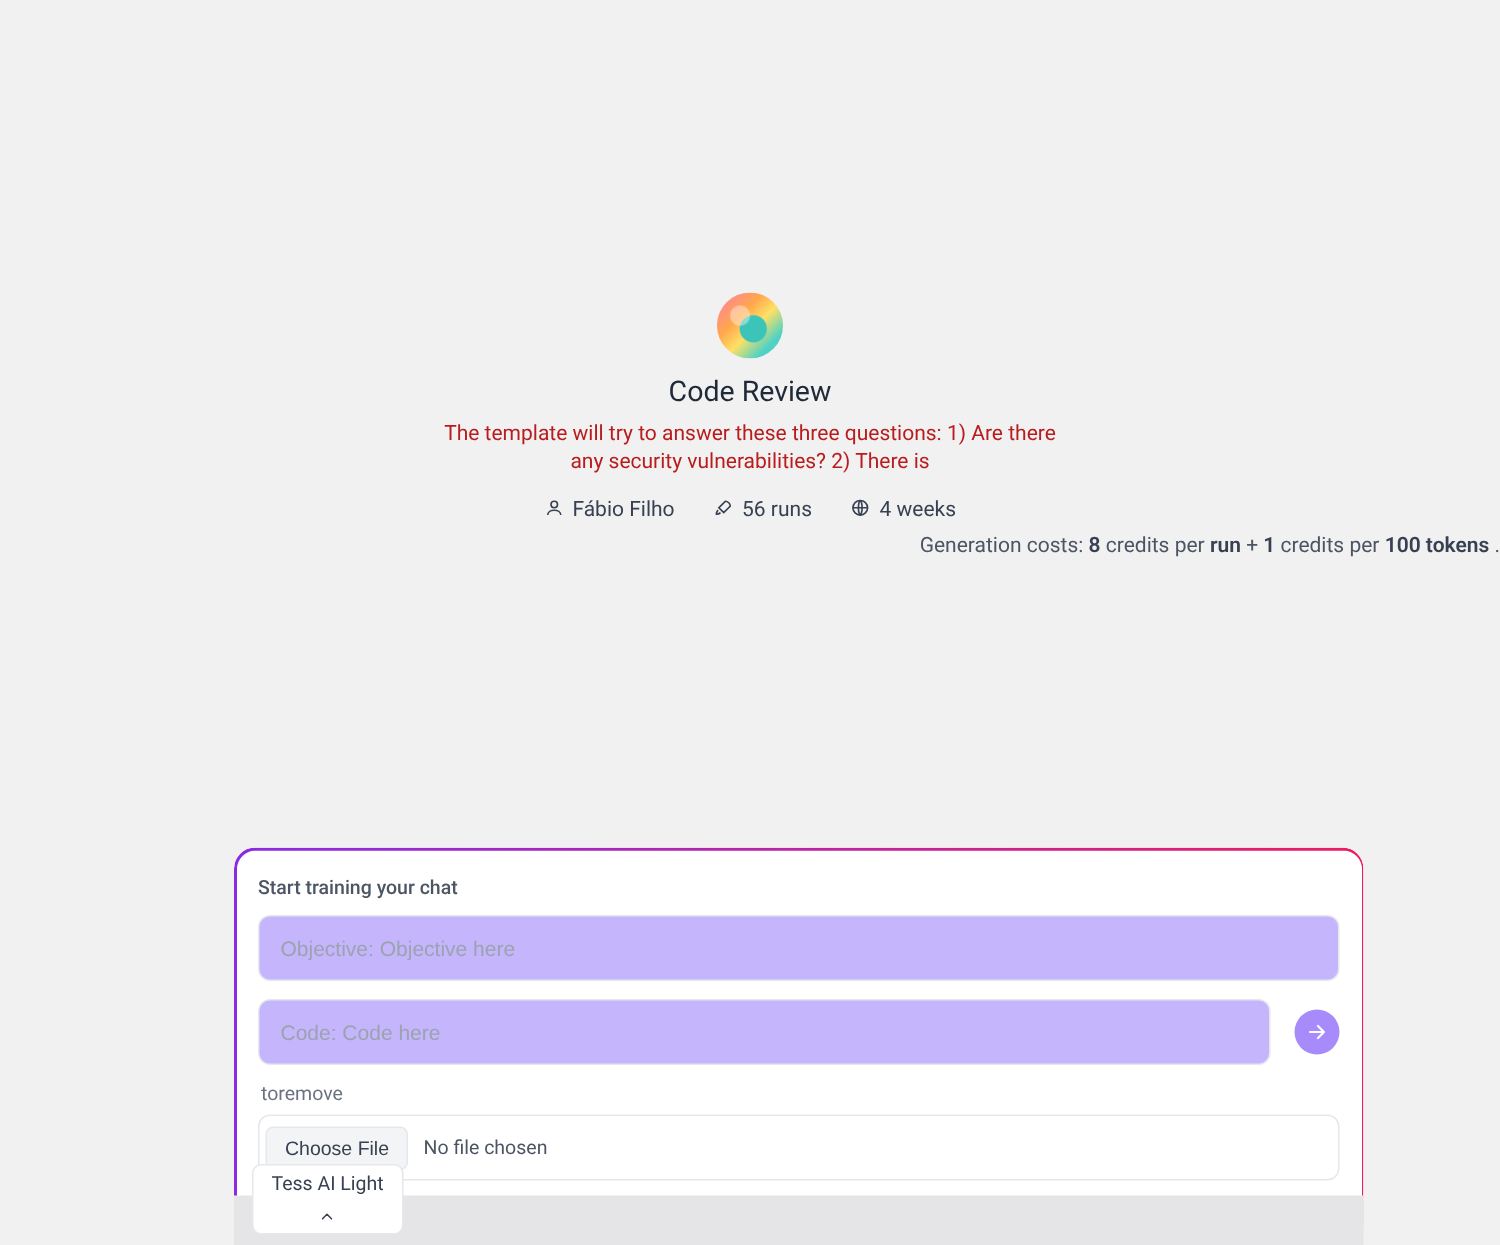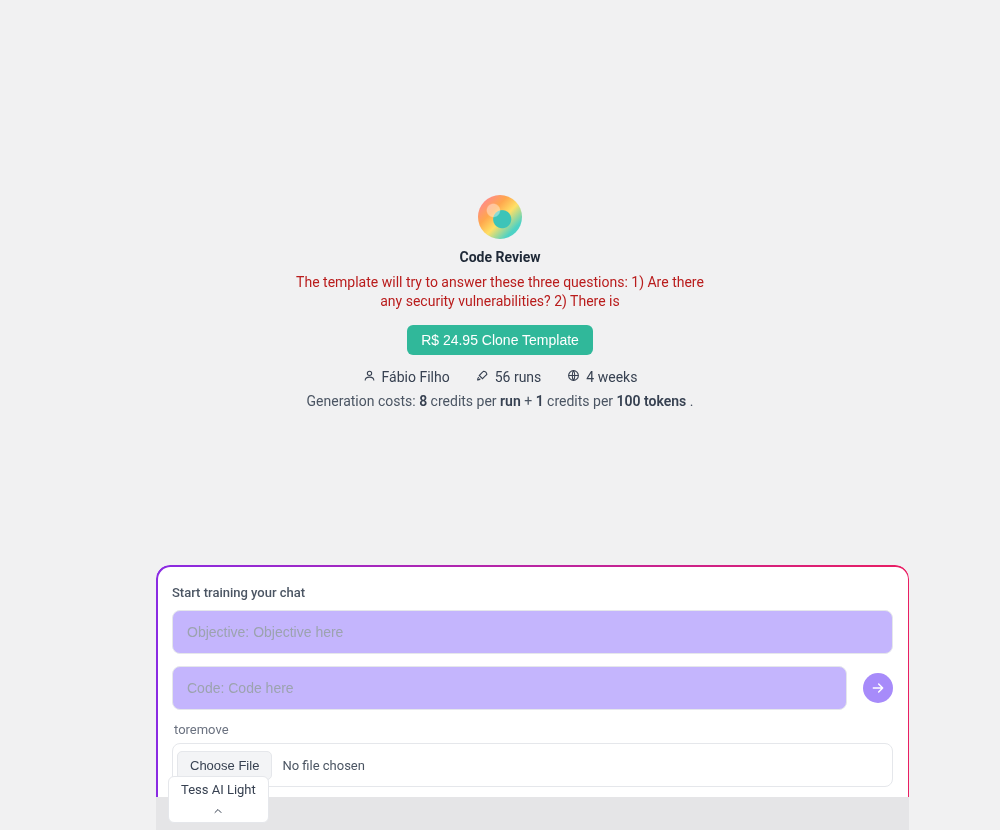--- a/index.html
+++ b/index.html
@@ -23,21 +23,21 @@
   .avatar {
     width: 44px;
     height: 44px;
     border-radius: 50%;
     margin: 0 auto 10px;
     background:
       radial-gradient(circle at 35% 35%, #fff6 0 15%, transparent 18%),
       radial-gradient(circle at 55% 55%, #3dc4b8 0 25%, transparent 28%),
       linear-gradient(135deg, #ff7bac, #ffa74d 35%, #ffe066 55%, #4dd2c5 80%);
   }
-  .title { font-size: 14px; font-weight: 700; color: #1f2937; margin-bottom: 8px; }
+  .title { font-size: 19px; font-weight: 400; color: #1f2937; margin-bottom: 8px; }
   .description {
     font-size: 14px;
     color: #b91c1c;
     max-width: 420px;
     margin: 0 auto 14px;
     line-height: 1.35;
   }
   .clone-btn {
     display: inline-block;
     background: #30b89a;
@@ -56,20 +56,21 @@
     gap: 26px;
     font-size: 14px;
     color: #374151;
     margin-bottom: 8px;
   }
   .meta-item { display: inline-flex; align-items: flex-start; gap: 6px; }
   .meta-item svg { width: 13px; height: 13px; }
   .costs {
     font-size: 14px;
     color: #4b5563;
+    text-align: right;
   }
   .costs b { color: #374151; font-weight: 600; }
 
   
   .chat-panel {
     position: absolute;
     top: 565px;
     left: 156px;
     width: 753px;
     background: #fff;
@@ -168,21 +169,20 @@
   .model-pill svg { width: 12px; height: 12px; }
 </style>
 </head>
 <body>
 
 <div class="template-info">
   <div class="avatar"></div>
   <div class="title">Code Review</div>
   <div class="description">The template will try to answer these three questions: 1) Are there any security vulnerabilities? 2) There is</div>
 
-  <button class="clone-btn">R$ 24.95 Clone Template</button>
 
   <div class="meta-row">
     <span class="meta-item">
       <svg viewBox="0 0 24 24" fill="none" stroke="#374151" stroke-width="2">
         <circle cx="12" cy="8" r="4"></circle>
           <path d="M4 21c0-4 4-6 8-6s8 2 8 6"></path>
       </svg>
       <span>Fábio Filho</span>
     </span>
     <span class="meta-item">

